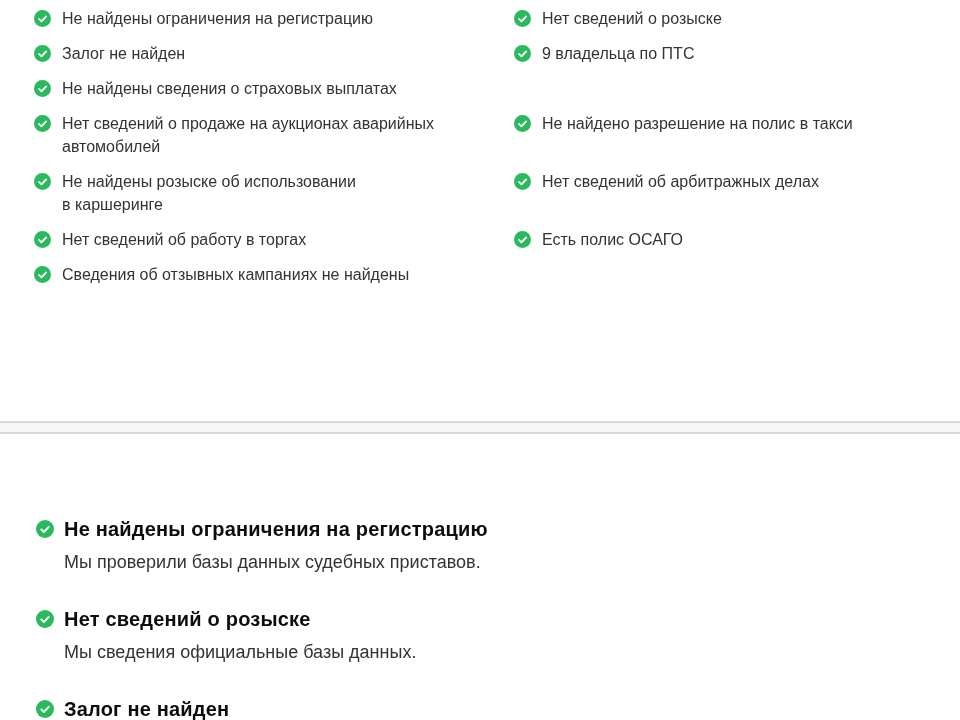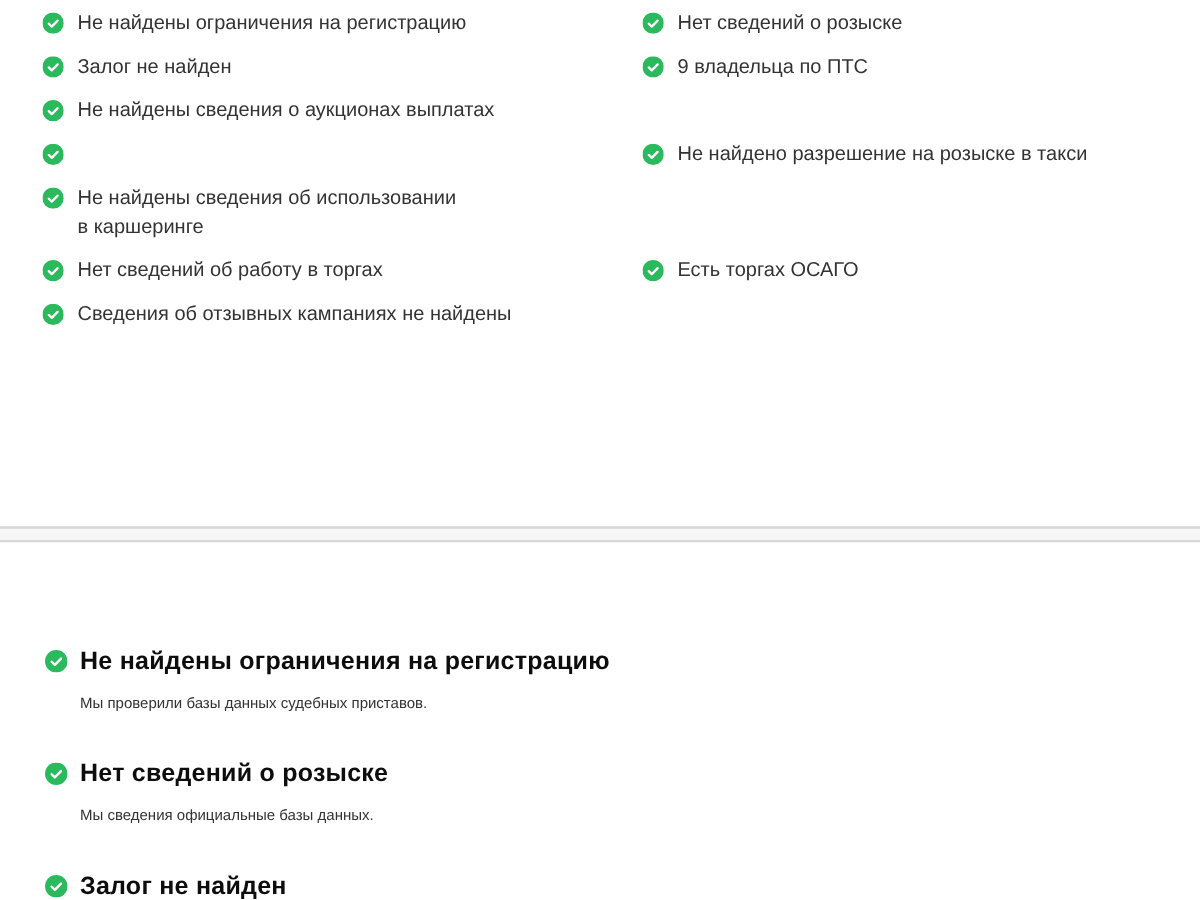--- a/index.html
+++ b/index.html
@@ -69,21 +69,21 @@
   }
   .detail-title{
     font-size:20px;
     font-weight:bold;
     line-height:22px;
     letter-spacing:.2px;
     color:var(--heading);
   }
   .detail-desc{
     margin:13px 0 0 28px;
-    font-size:12px;
+    font-size:18px;
     line-height:18px;
     color:var(--text);
   }
   .detail-desc:empty{display:none;}
 </style>
 </head>
 <body>
 
 <section class="summary">
 
@@ -120,65 +120,74 @@
       <span class="item-text">9 владельца по ПТС</span>
     </div>
   </div>
 
   <div class="summary-row">
     <div class="summary-item">
       <svg class="check-icon" viewBox="0 0 17 17">
           <circle cx="8.5" cy="8.5" r="8.5"></circle>
           <path d="M5 8.9l2.4 2.4 4.7-4.8"></path>
         </svg>
-      <span class="item-text">Не найдены сведения о аукционах выплатах</span>
-    </div>
-  </div>
-
-  <div class="summary-row">
-    <div class="summary-item">
-      <svg class="check-icon" viewBox="0 0 17 17">
-          <circle cx="8.5" cy="8.5" r="8.5"></circle>
-          <path d="M5 8.9l2.4 2.4 4.7-4.8"></path>
-        </svg>
-    </div>
-    <div class="summary-item">
-      <svg class="check-icon" viewBox="0 0 17 17">
-          <circle cx="8.5" cy="8.5" r="8.5"></circle>
-          <path d="M5 8.9l2.4 2.4 4.7-4.8"></path>
-        </svg>
-      <span class="item-text">Не найдено разрешение на розыске в такси</span>
-    </div>
-  </div>
-
-  <div class="summary-row">
-    <div class="summary-item">
-      <svg class="check-icon" viewBox="0 0 17 17">
-          <circle cx="8.5" cy="8.5" r="8.5"></circle>
-          <path d="M5 8.9l2.4 2.4 4.7-4.8"></path>
-        </svg>
-      <span class="item-text">Не найдены сведения об использовании
+      <span class="item-text">Не найдены сведения о страховых выплатах</span>
+    </div>
+  </div>
+
+  <div class="summary-row">
+    <div class="summary-item">
+      <svg class="check-icon" viewBox="0 0 17 17">
+          <circle cx="8.5" cy="8.5" r="8.5"></circle>
+          <path d="M5 8.9l2.4 2.4 4.7-4.8"></path>
+        </svg>
+      <span class="item-text">Нет сведений о продаже на аукционах аварийных
+автомобилей</span>
+    </div>
+    <div class="summary-item">
+      <svg class="check-icon" viewBox="0 0 17 17">
+          <circle cx="8.5" cy="8.5" r="8.5"></circle>
+          <path d="M5 8.9l2.4 2.4 4.7-4.8"></path>
+        </svg>
+      <span class="item-text">Не найдено разрешение на полис в такси</span>
+    </div>
+  </div>
+
+  <div class="summary-row">
+    <div class="summary-item">
+      <svg class="check-icon" viewBox="0 0 17 17">
+          <circle cx="8.5" cy="8.5" r="8.5"></circle>
+          <path d="M5 8.9l2.4 2.4 4.7-4.8"></path>
+        </svg>
+      <span class="item-text">Не найдены розыске об использовании
 в каршеринге</span>
     </div>
+    <div class="summary-item">
+      <svg class="check-icon" viewBox="0 0 17 17">
+          <circle cx="8.5" cy="8.5" r="8.5"></circle>
+          <path d="M5 8.9l2.4 2.4 4.7-4.8"></path>
+        </svg>
+      <span class="item-text">Нет сведений об арбитражных делах</span>
+    </div>
   </div>
 
   <div class="summary-row">
     <div class="summary-item">
       <svg class="check-icon" viewBox="0 0 17 17">
           <circle cx="8.5" cy="8.5" r="8.5"></circle>
           <path d="M5 8.9l2.4 2.4 4.7-4.8"></path>
         </svg>
       <span class="item-text">Нет сведений об работу в торгах</span>
     </div>
     <div class="summary-item">
       <svg class="check-icon" viewBox="0 0 17 17">
           <circle cx="8.5" cy="8.5" r="8.5"></circle>
           <path d="M5 8.9l2.4 2.4 4.7-4.8"></path>
         </svg>
-      <span class="item-text">Есть торгах ОСАГО</span>
+      <span class="item-text">Есть полис ОСАГО</span>
     </div>
   </div>
 
   <div class="summary-row">
     <div class="summary-item">
       <svg class="check-icon" viewBox="0 0 17 17">
           <circle cx="8.5" cy="8.5" r="8.5"></circle>
           <path d="M5 8.9l2.4 2.4 4.7-4.8"></path>
         </svg>
       <span class="item-text">Сведения об отзывных кампаниях не найдены</span>

